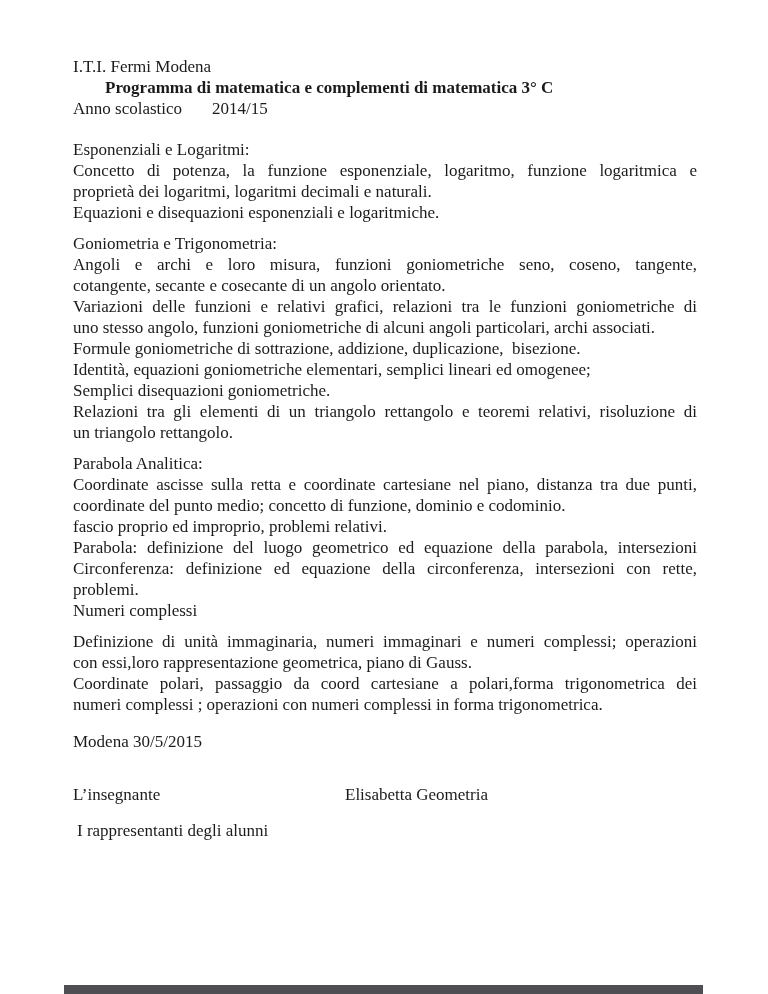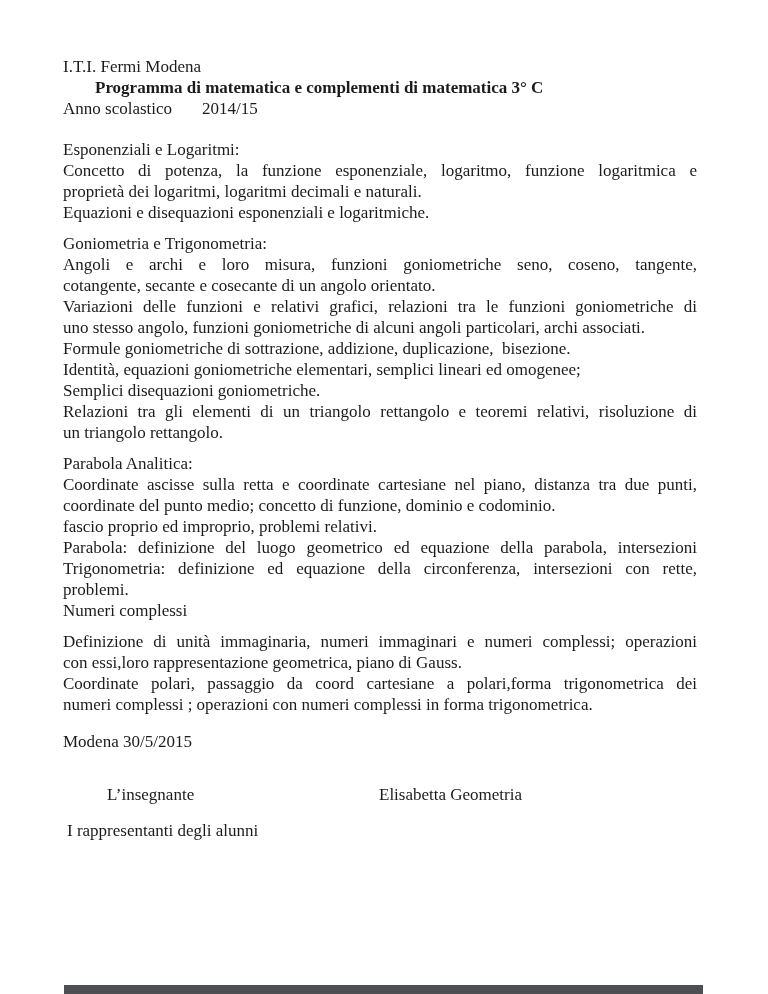--- a/index.html
+++ b/index.html
@@ -6,41 +6,41 @@
   body {
     width: 768px; height: 994px;
     background: #ffffff;
     position: relative;
     font-family: "Liberation Serif", "DejaVu Serif", serif;
     color: #1b1b1b;
     overflow: hidden;
   }
   .page {
     position: absolute;
-    top: 56px; left: 63px; right: 71px;
+    top: 56px; left: 73px; right: 71px;
   }
   .line {
     font-size: 17px;
     line-height: 21px;
     white-space: pre-wrap;
   }
   .line.j {
     white-space: normal;
     text-align: justify;
     text-align-last: justify;
   }
   .bold { font-weight: bold; margin-left: 32px; }
   .heading .u { text-underline-offset: 2px; }
   .gap20 { height: 20px; }
   .gap10 { height: 10px; }
   .gap16 { height: 16px; }
   .gap32 { height: 32px; }
   .gap15 { height: 15px; }
   .sy-gap { display: inline-block; width: 30px; }
-  .teacher-label { display: inline-block; width: 272px; margin-left: 44px; }
+  .teacher-label { display: inline-block; width: 272px; }
   .students { padding-left: 4px; }
   .page-edge {
     position: absolute;
     left: 64px; top: 985px;
     width: 639px; height: 9px;
     background: #4d4f52;
   }
 </style>
 </head>
 <body>
@@ -66,21 +66,21 @@
       <div class="line">Identità, equazioni goniometriche elementari, semplici lineari ed omogenee;</div>
       <div class="line">Semplici disequazioni goniometriche.</div>
       <div class="line j">Relazioni tra gli elementi di un triangolo rettangolo e teoremi relativi, risoluzione di</div>
       <div class="line">un triangolo rettangolo.</div>
       <div class="gap10"></div>
       <div class="line heading"><span class="u">Parabola Analitica:</span></div>
       <div class="line j">Coordinate ascisse sulla retta e coordinate cartesiane nel piano, distanza tra due punti,</div>
       <div class="line">coordinate del punto medio; concetto di funzione, dominio e codominio.</div>
       <div class="line">fascio proprio ed improprio, problemi relativi.</div>
       <div class="line j">Parabola: definizione del luogo geometrico ed equazione della parabola, intersezioni</div>
-      <div class="line j">Trigonometria: definizione ed equazione della circonferenza, intersezioni con rette,</div>
+      <div class="line j">Circonferenza: definizione ed equazione della circonferenza, intersezioni con rette,</div>
       <div class="line">problemi.</div>
       <div class="line heading"><span class="u">Numeri complessi</span></div>
       <div class="gap10"></div>
       <div class="line j">Definizione di unità immaginaria, numeri immaginari e numeri complessi; operazioni</div>
       <div class="line">con essi,loro rappresentazione geometrica, piano di Gauss.</div>
       <div class="line j">Coordinate polari, passaggio da coord cartesiane a polari,forma trigonometrica dei</div>
       <div class="line">numeri complessi ; operazioni con numeri complessi in forma trigonometrica.</div>
     </div>
 
   <div class="gap16"></div>

